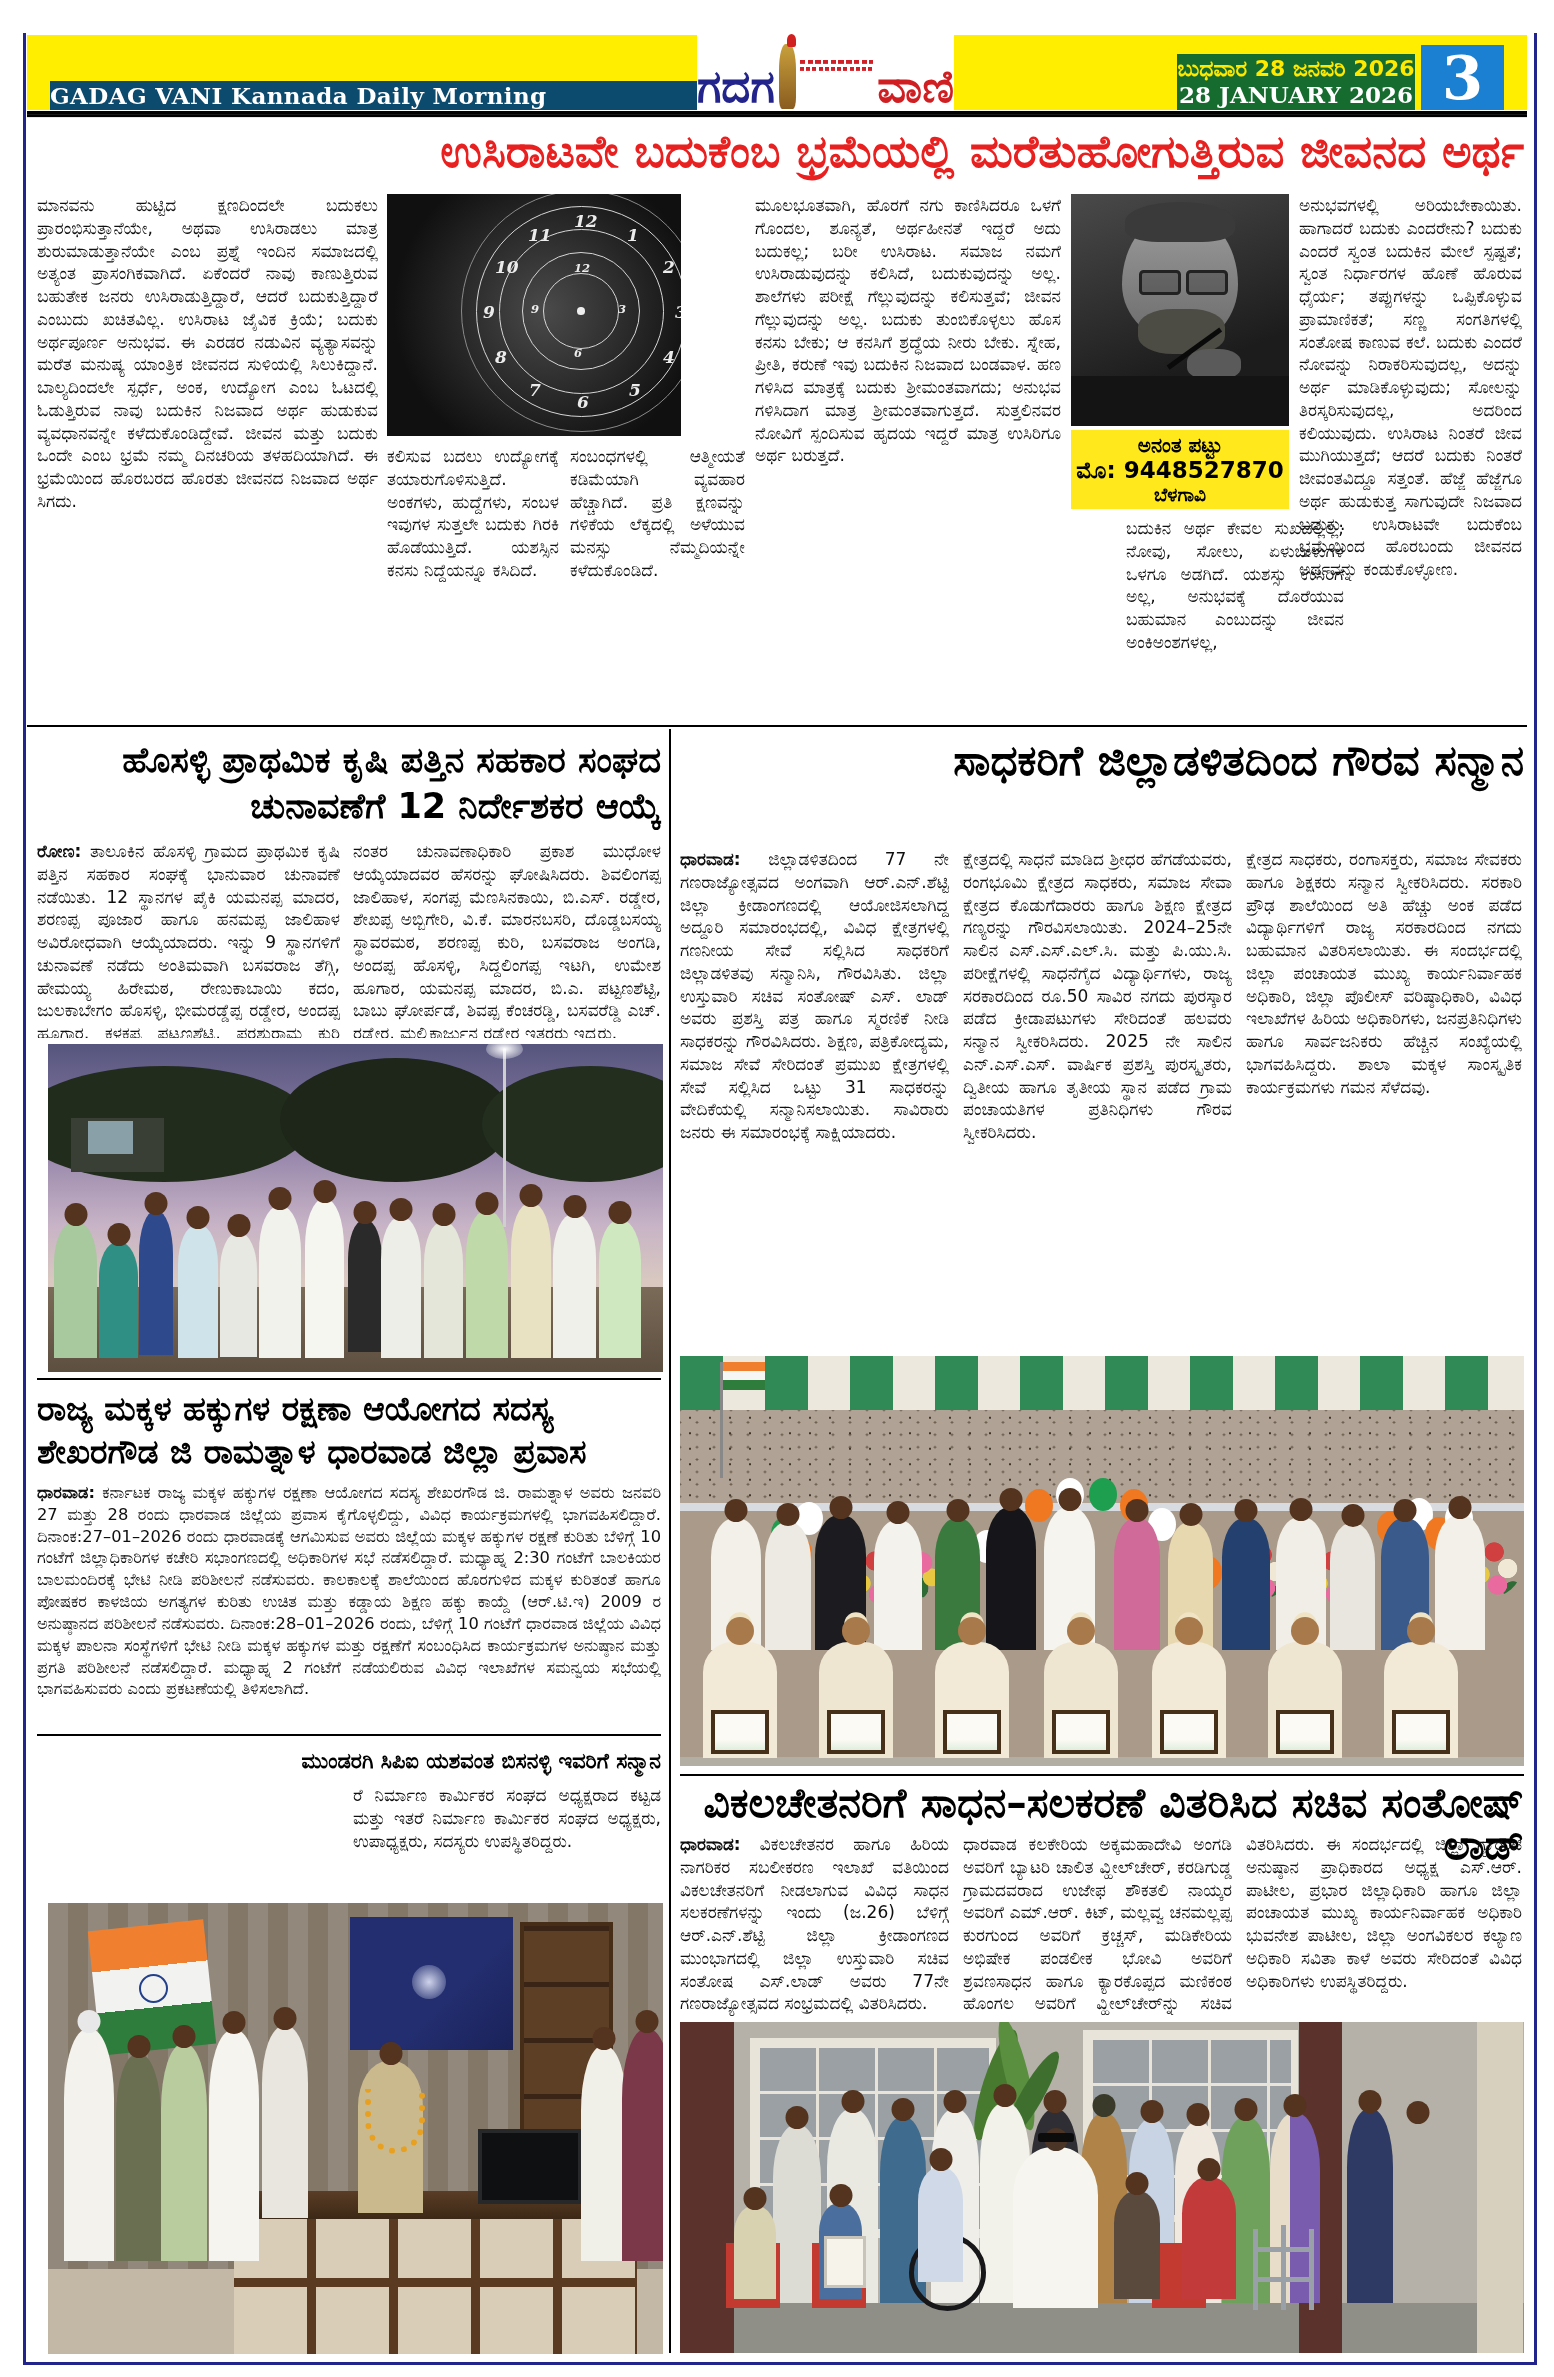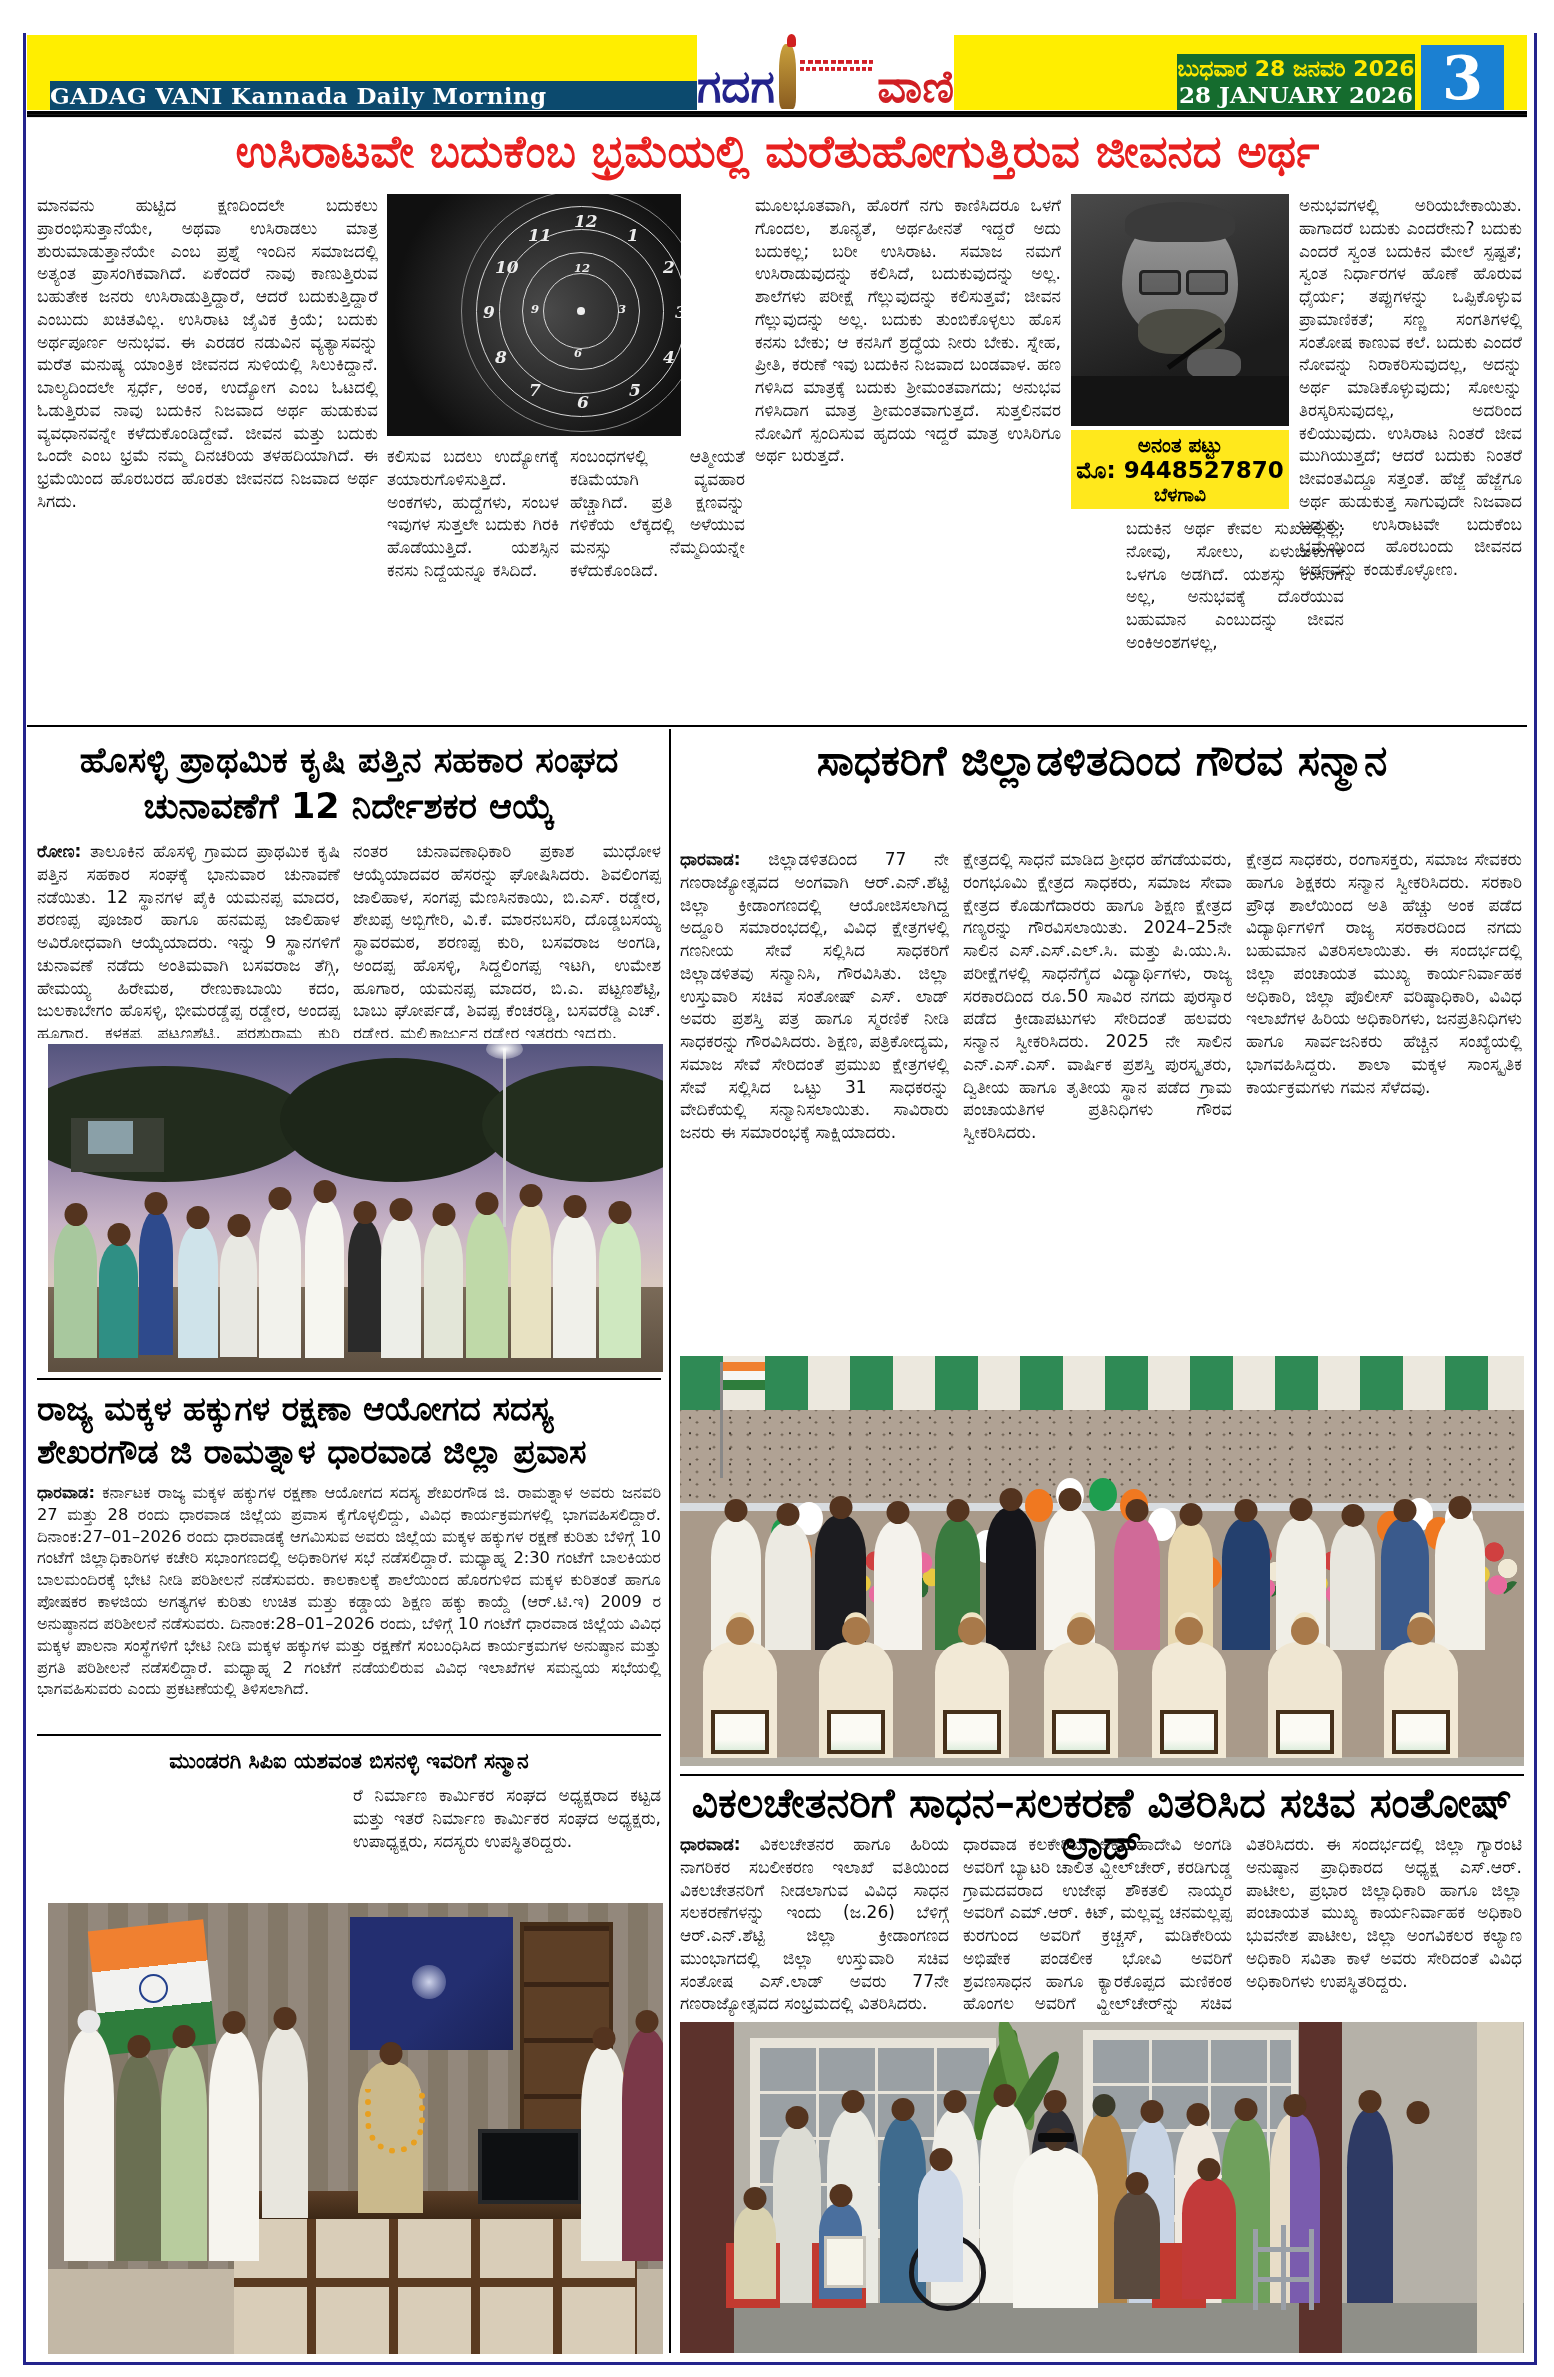--- a/index.html
+++ b/index.html
@@ -26,21 +26,21 @@
                 repeating-linear-gradient(90deg,#d02028 0 3.9px,transparent 3.9px 6.2px) 0 7px/100% 3.9px no-repeat}
   .date-box{position:absolute;left:1177px;top:54px;width:238px;height:56px;background:#156c2e;
             text-align:center;padding-top:1.5px;box-sizing:border-box}
   .date-kn{color:#ffe900;font-weight:700;font-size:22px;line-height:26px}
   .date-en{color:#fff;font-weight:700;font-size:23px;line-height:26px;font-family:"DejaVu Serif","Liberation Serif",serif}
   .pageno{position:absolute;left:1421px;top:45px;width:83px;height:65px;background:#1b80d2;color:#fff;
           font-family:"DejaVu Serif","Liberation Serif",serif;font-weight:700;font-size:59px;
           text-align:center;line-height:68px}
   .rule-top{position:absolute;left:27px;top:111px;width:1500px;height:0;border-top:3.9px solid #000;box-shadow:0 3.1px 0 #000}
   
-  .hl{position:absolute;font-weight:700;color:#000;text-align:center}
+  .hl{position:absolute;font-weight:700;color:#000;text-align:right}
   .hl-red{color:#e8201f}
   .just{position:absolute;text-align:justify;font-size:17px;line-height:1.34;color:#0f0f0f;overflow:hidden}
   .dl{font-weight:700}
   .hr{position:absolute;background:#000}
   
   .ph{position:absolute;overflow:hidden;background:#888}
   .pr{position:absolute;border-radius:46% 46% 6% 6%/30% 30% 0 0}
   .pr::before{content:"";position:absolute;top:-18.6px;left:50%;transform:translateX(-50%);
               width:23px;height:23px;border-radius:50%;background:var(--h,#54341f)}
   .aw{border-radius:40% 40% 8% 8%/26% 26% 0 0;z-index:3}

